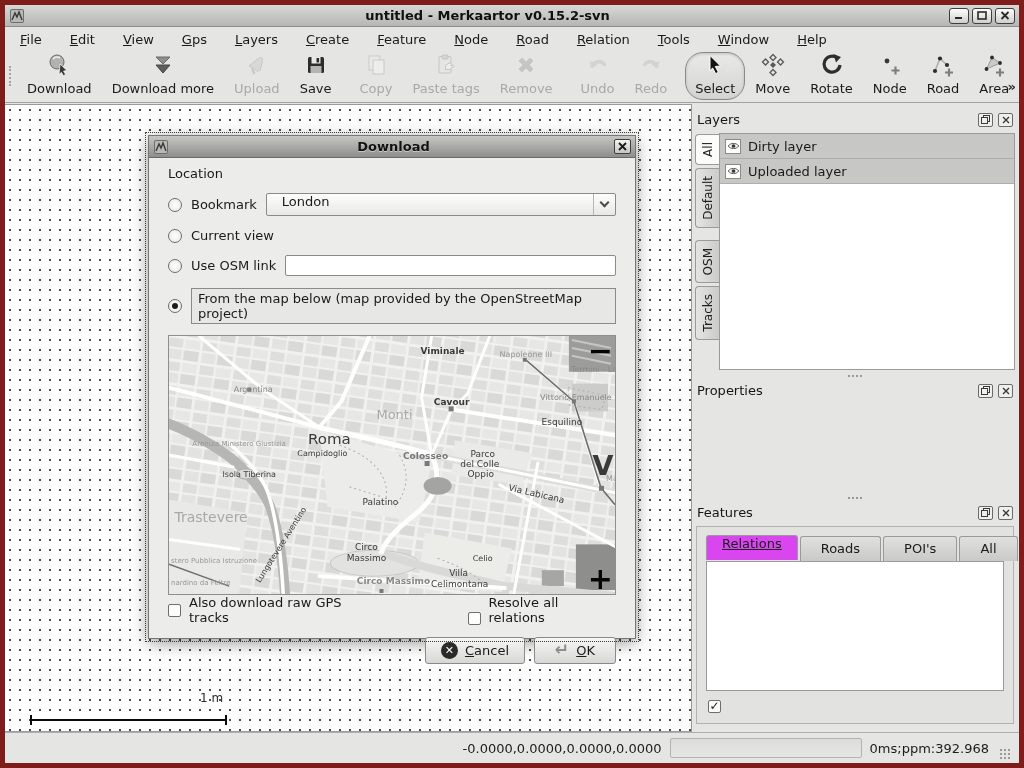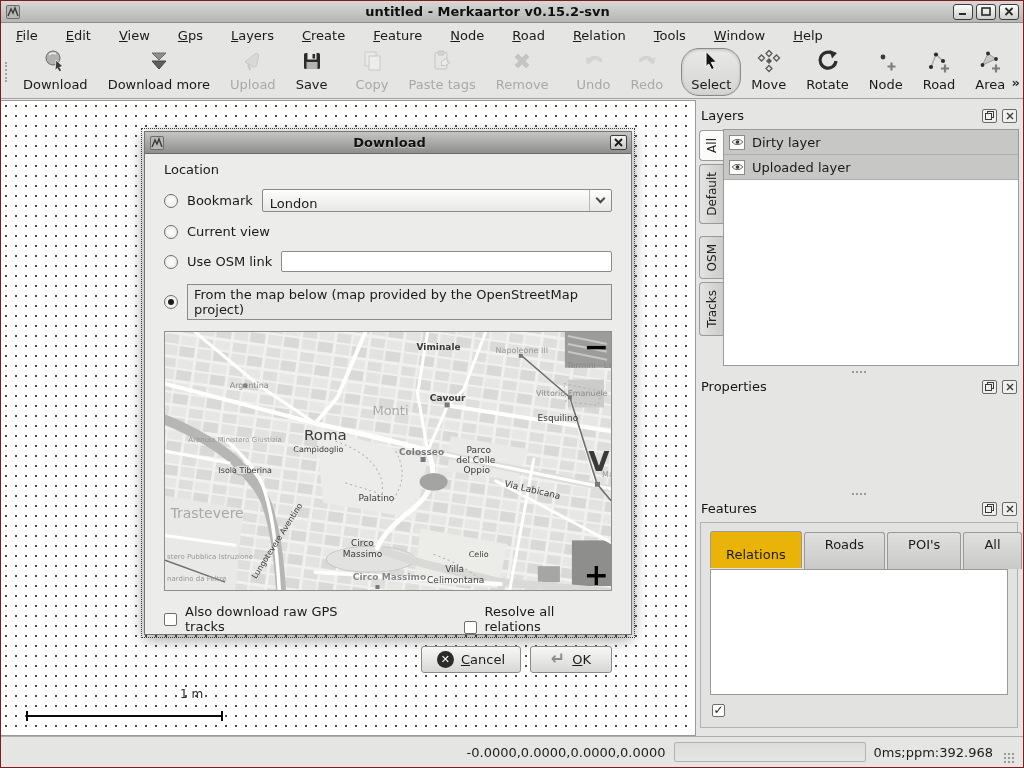--- a/index.html
+++ b/index.html
@@ -1,20 +1,20 @@
 <!DOCTYPE html>
 <html><head>
 <meta charset="utf-8">
 <style>
   html,body{margin:0;padding:0;background:#b8b8b6;}
   body{width:1024px;height:768px;position:relative;overflow:hidden;
        font-family:"DejaVu Sans","Liberation Sans",sans-serif;font-size:13px;color:#1a1a18;}
   *{box-sizing:border-box;}
 
-  #window{position:absolute;inset:0;border:1px solid #7f1d1d;background:#e5e5e3;}
+  #window{position:absolute;inset:0;border:5px solid #7f1d1d;background:#e5e5e3;}
 
   
   .titlebar{height:22px;background:linear-gradient(#d8d8d6,#b6b6b4);border-bottom:1px solid #8e8e8c;
             display:flex;align-items:center;padding:0 4px;}
   .app-icon{width:16px;height:16px;margin-right:4px;}
   .titlebar .title{flex:1;text-align:center;font-weight:bold;color:#101010;}
   .winbtn{width:20px;height:16px;margin-left:3px;border:1px solid #3e3e3c;border-radius:3px;
           background:linear-gradient(#fdfdfd,#cfcfcd);display:flex;align-items:center;justify-content:center;}
   .winbtn svg{display:block}
 
@@ -39,21 +39,21 @@
   .tb-overflow{position:absolute;right:3px;bottom:8px;font-weight:bold;color:#2a2a28;}
 
   
   .main{position:absolute;top:99px;left:0;right:0;bottom:31px;display:flex;}
   .canvas{position:relative;flex:1;background-color:#ffffff;
           background-image:radial-gradient(circle,#4e4e4c 0.9px,transparent 1.1px);
           background-size:10px 10px;border:1px solid #9a9a98;border-left:none;}
   .scalebar{position:absolute;left:25px;top:610px;width:197px;height:10px;
             border-left:2px solid #0a0a0a;border-right:2px solid #0a0a0a;display:flex;align-items:center;}
   .scalebar i{display:block;width:100%;height:2px;background:#0a0a0a;}
-  .scale-label{position:absolute;left:179px;top:586px;font-size:12px;color:#2a2a28;}
+  .scale-label{position:absolute;left:195px;top:586px;font-size:12px;color:#2a2a28;}
 
   
   .dock{width:327px;background:#e5e5e3;display:flex;flex-direction:column;padding:6px 4px 0 3px;}
   .panel-header{display:flex;align-items:center;height:19px;padding:0 2px;margin-bottom:4px;}
   .panel-title{flex:1;color:#161614;}
   .panel-btn{width:15px;height:14px;border:1px solid #6a6a68;border-radius:2px;margin-left:5px;
              background:#efefed;display:flex;align-items:center;justify-content:center;}
   .layers-body{display:flex;height:237px;}
   .vtabs{width:24px;display:flex;flex-direction:column;padding-top:1px;}
   .vtab{border:1px solid #9a9a98;border-right:none;border-radius:4px 0 0 4px;margin-bottom:3px;
@@ -69,21 +69,21 @@
              align-items:center;justify-content:center;}
   .splitter{height:11px;display:flex;align-items:center;justify-content:center;}
   .splitter i{width:14px;border-top:2px dotted #9a9a98;display:block;}
   .prop-space{height:88px;}
 
   .features-frame{flex:1;margin:0 1px 8px 1px;border:1px solid #b2b2b0;background:#e2e2e0;
                   padding:9px 9px 4px;display:flex;flex-direction:column;}
   .htabs{display:flex;}
   .htab{padding:4px 20px 5px;border:1px solid #9a9a98;border-bottom:none;border-radius:3px 3px 0 0;
         background:linear-gradient(#e0e0de,#c9c9c7);margin-right:2px;}
-  .htab.active{background:#eab308;padding:15px 15px 6px;position:relative;top:-1px;}
+  .htab.active{background:#d946ef;padding:0 15px 6px;position:relative;top:-1px;text-decoration:underline;}
   .features-list{flex:1;background:#ffffff;border:1px solid #9a9a98;}
   .viewport-row{display:flex;align-items:center;gap:7px;padding:9px 2px 6px;}
 
   
   .checkbox{width:13px;height:13px;border:1px solid #6e6e6c;border-radius:2px;background:#fdfdfb;
             display:flex;align-items:center;justify-content:center;flex:none;}
   .checkbox .mark{display:none;font-size:12px;font-weight:bold;color:#161614;line-height:1;margin-top:-2px;}
   .checkbox.on .mark{display:block;}
   .radio{width:14px;height:14px;border:1px solid #6e6e6c;border-radius:50%;
          background:radial-gradient(#ffffff,#e6e6e4);flex:none;display:flex;align-items:center;justify-content:center;}
@@ -107,35 +107,35 @@
   .dlg-titlebar{height:22px;background:linear-gradient(#c6c6c4,#8e8e8c);border-bottom:1px solid #6a6a68;
                 display:flex;align-items:center;padding:0 4px;}
   .dlg-title{flex:1;text-align:center;font-weight:bold;color:#121210;text-shadow:0 1px 0 rgba(255,255,255,.45);}
   .dlg-close{width:17px;height:15px;border:1px solid #3e3e3c;border-radius:2px;
              background:linear-gradient(#f4f4f2,#c6c6c4);display:flex;align-items:center;justify-content:center;}
   .dlg-body{padding:8px 19px 0;}
   .loc-label{font-weight:normal;margin-bottom:2px;}
   .opt-row{display:flex;align-items:center;gap:9px;margin-top:12px;}
   .opt-row .olabel{white-space:nowrap;}
   .combo{flex:1;height:23px;border:1px solid #8a8a88;border-radius:2px;
-         background:linear-gradient(#fdfdfd,#e8e8e6);display:flex;align-items:flex-end;padding-left:7px;gap:32px;}
+         background:linear-gradient(#fdfdfd,#e8e8e6);display:flex;align-items:flex-start;padding-left:15px;gap:32px;}
   .combo-arrow{margin-left:auto;width:22px;height:100%;border-left:1px solid #b6b6b4;
                display:flex;align-items:center;justify-content:center;}
   .chev{width:7px;height:7px;border-right:2px solid #4a4a48;border-bottom:2px solid #4a4a48;
         transform:rotate(45deg);margin-top:-4px;}
   .txt-input{flex:1;height:21px;border:1px solid #8a8a88;border-radius:2px;background:#ffffff;
              font:inherit;padding:0 5px;outline:none;}
   .framed{border:1px solid #8a8a88;background:#e7e7e5;padding:2px 6px;}
   .map-box{margin-top:11px;height:260px;border:1px solid #8e8e8c;position:relative;overflow:hidden;background:#efefed;}
   .map-box svg{display:block;width:100%;height:100%;}
   .map-zoom{position:absolute;right:2px;font-family:"DejaVu Serif","Liberation Serif",serif;
             font-weight:bold;color:#050505;line-height:1;}
   .map-zoom.out{top:0;font-size:30px;}
   .map-zoom.in{bottom:0;font-size:30px;}
-  .cb-row{display:flex;align-items:center;margin-top:13px;}
+  .cb-row{display:flex;align-items:center;margin-top:0;}
   .cb-item{display:flex;align-items:center;gap:8px;}
   .cb-item.second{margin-left:86px;align-items:flex-end;}
   .btn-row{display:flex;justify-content:flex-end;gap:9px;margin-top:12px;}
   .btn{display:flex;align-items:center;gap:7px;padding:4px 15px;border:1px solid #8a8a88;border-radius:3px;
        background:linear-gradient(#f7f7f5,#d7d7d5);min-width:82px;justify-content:center;}
   .btn .lbl{display:block;}
   .btn .lbl::first-letter{text-decoration:underline;}
   .cancel-glyph{width:17px;height:17px;border-radius:50%;background:#2a2a28;color:#fdfdfb;display:flex;
                 align-items:center;justify-content:center;font-size:11px;font-weight:bold;line-height:1;}
   .ok-glyph{font-size:17px;font-weight:bold;color:#8e8e8c;line-height:1;margin-top:-3px;}

